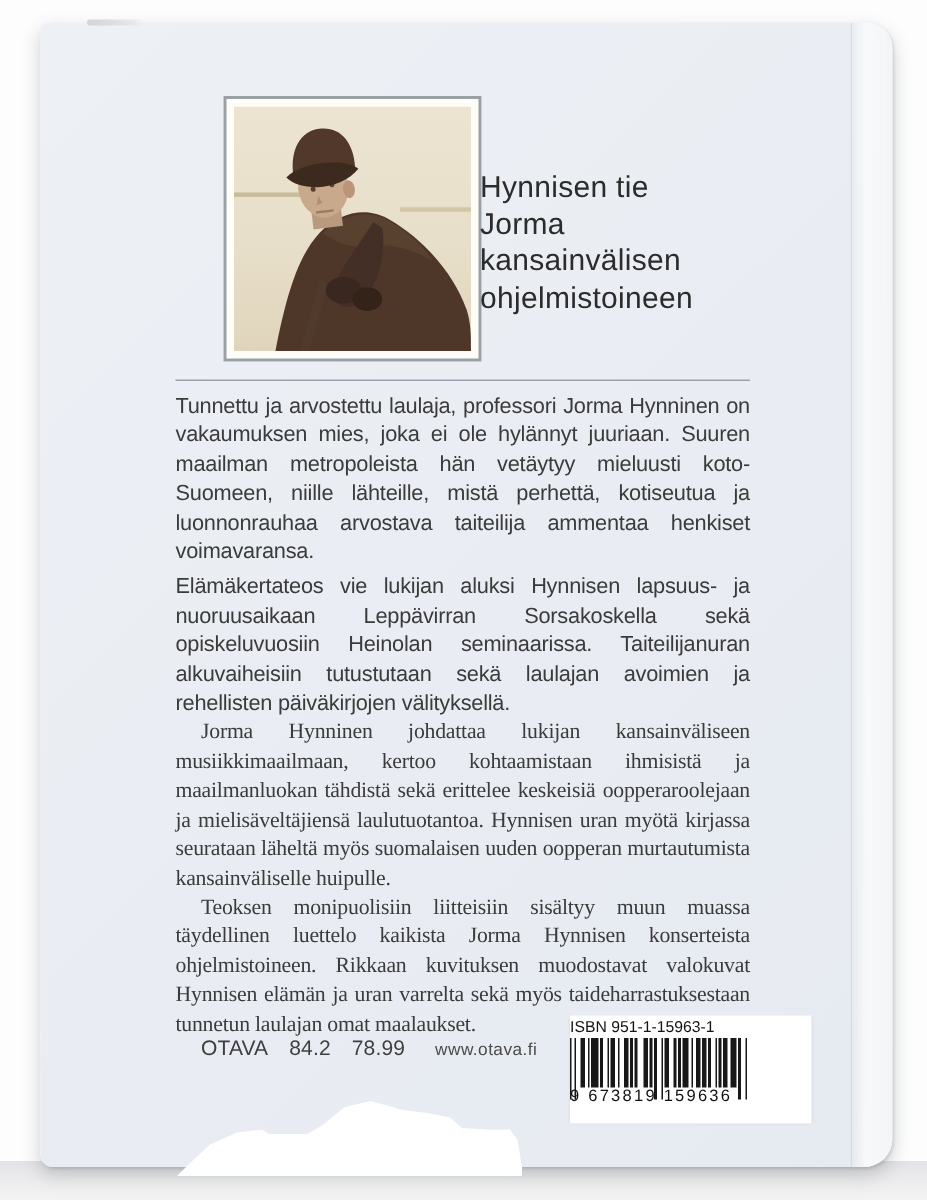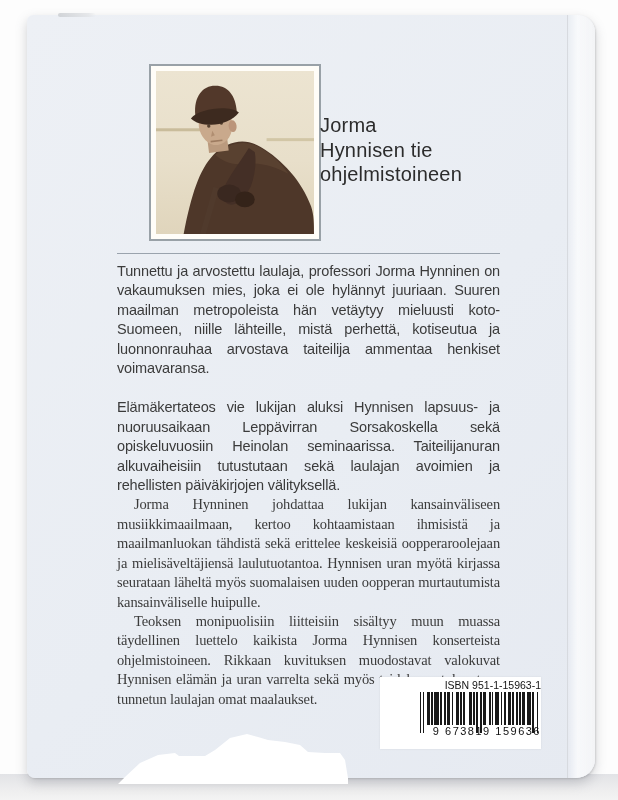--- a/index.html
+++ b/index.html
@@ -38,32 +38,32 @@
   .divider{
     position:absolute;left:90px;top:238px;width:383px;height:1px;
     background:#9aa3ad;
   }
   .blurb{
     position:absolute;left:90px;top:247px;width:383px;
     font-size:14.5px;line-height:19.4px;letter-spacing:-0.15px;
     color:#3b3b3b;text-align:justify;
   }
   .blurb p{margin:0;}
-  .blurb p.gap-after{margin-bottom:20px;}
+  .blurb p.gap-after{margin-bottom:4px;}
   .blurb p.indent{text-indent:17px;font-family:Liberation Serif, serif;}
   .credits{
     position:absolute;left:107px;top:673px;
     font-size:14px;line-height:21px;color:#3f3f3f;letter-spacing:.1px;
   }
   .credits .pub-line{display:flex;align-items:baseline;gap:14px;}
   .credits .website{font-size:11.5px;letter-spacing:.3px;margin-left:6px;color:#4a4a4a;}
   .barcode-box{
     position:absolute;left:353px;top:662px;width:161px;height:72px;
     background:#fff;box-shadow:0 0 2px rgba(0,0,0,.08);
-    display:flex;flex-direction:column;align-items:flex-end;
+    display:flex;flex-direction:column;align-items:flex-start;
   }
   .isbn-label{
     font-size:10.5px;color:#141414;margin-top:2px;letter-spacing:0;
     font-family:"Liberation Sans",sans-serif;white-space:nowrap;
   }
   .bars{
     display:flex;align-items:flex-start;height:42px;margin-top:1px;
   }
   .bars span{display:inline-block;}
   .bars .bar{background:#181818;height:33px;}
@@ -122,35 +122,42 @@
           <rect x="62" y="49.5" width="8" height="1.6" fill="#8a6b52" opacity="0.8"></rect>
           <path d="M56,60 L58,65 L54,66 Z" fill="#b08e71"></path>
           <rect x="53" y="70" width="12" height="1.6" fill="#9d7b60"></rect>
           <path d="M41,46 C40,26 50,15 62,15 C76,15 84,26 83,44 C74,39 52,40 41,46 Z" fill="#52382a"></path>
           <path d="M36,45 C46,36 76,36 85,45 C78,52 66,55 56,54 C47,53 40,50 36,45 Z" fill="#3d2a1f"></path>
         </g>
       </svg>
     </div>
 
     <div class="cover-title">
+      <div>Hynnisen tie</div>
       <div>Jorma</div>
-      <div>Hynnisen tie</div>
+      <div>kansainvälisen</div>
       <div>ohjelmistoineen</div>
     </div>
 
     <div class="divider"></div>
 
     <div class="blurb">
       <p class="gap-after">Tunnettu ja arvostettu laulaja, professori Jorma Hynninen on vakaumuksen mies, joka ei ole hylännyt juuriaan. Suuren maailman metropoleista hän vetäytyy mieluusti koto-Suomeen, niille lähteille, mistä perhettä, kotiseutua ja luonnonrauhaa arvostava taiteilija ammentaa henkiset voimavaransa.</p>
       <p>Elämäkertateos vie lukijan aluksi Hynnisen lapsuus- ja nuoruusaikaan Leppävirran Sorsakoskella sekä opiskeluvuosiin Heinolan seminaarissa. Taiteilijanuran alkuvaiheisiin tutustutaan sekä laulajan avoimien ja rehellisten päiväkirjojen välityksellä.</p>
       <p class="indent">Jorma Hynninen johdattaa lukijan kansainväliseen musiikkimaailmaan, kertoo kohtaamistaan ihmisistä ja maailmanluokan tähdistä sekä erittelee keskeisiä oopperaroolejaan ja mielisäveltäjiensä laulutuotantoa. Hynnisen uran myötä kirjassa seurataan läheltä myös suomalaisen uuden oopperan murtautumista kansainväliselle huipulle.</p>
       <p class="indent">Teoksen monipuolisiin liitteisiin sisältyy muun muassa täydellinen luettelo kaikista Jorma Hynnisen konserteista ohjelmistoineen. Rikkaan kuvituksen muodostavat valokuvat Hynnisen elämän ja uran varrelta sekä myös taideharrastuksestaan tunnetun laulajan omat maalaukset.</p>
     </div>
 
     <div class="credits">
+      <div class="pub-line">
+        <span>OTAVA</span>
+        <span>84.2</span>
+        <span>78.99</span>
+        <span class="website">www.otava.fi</span>
+      </div>
     </div>
 
     <div class="barcode-box">
       <div class="isbn-label">ISBN 951-1-15963-1</div>
       <div class="bars">
           <span class="bar tall" style="width: 1.45px;"></span>
           <span class="gap" style="width: 1.45px;"></span>
           <span class="bar tall" style="width: 1.45px;"></span>
           <span class="gap" style="width: 2.9px;"></span>
           <span class="bar" style="width: 2.9px;"></span>

